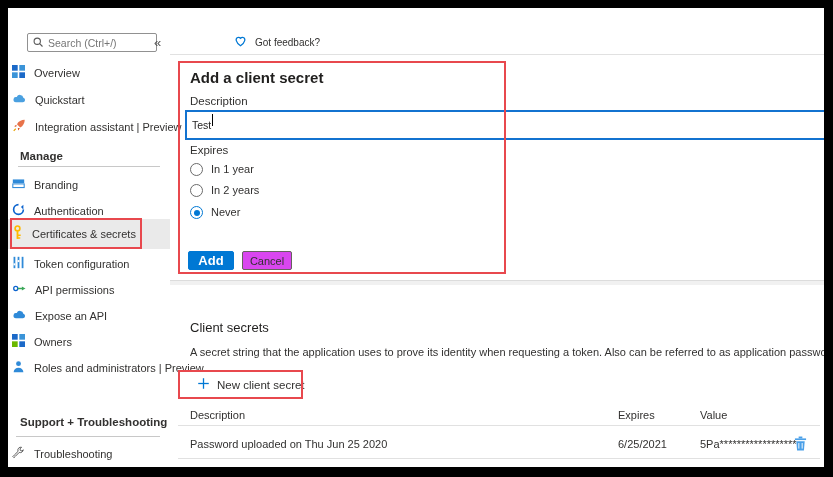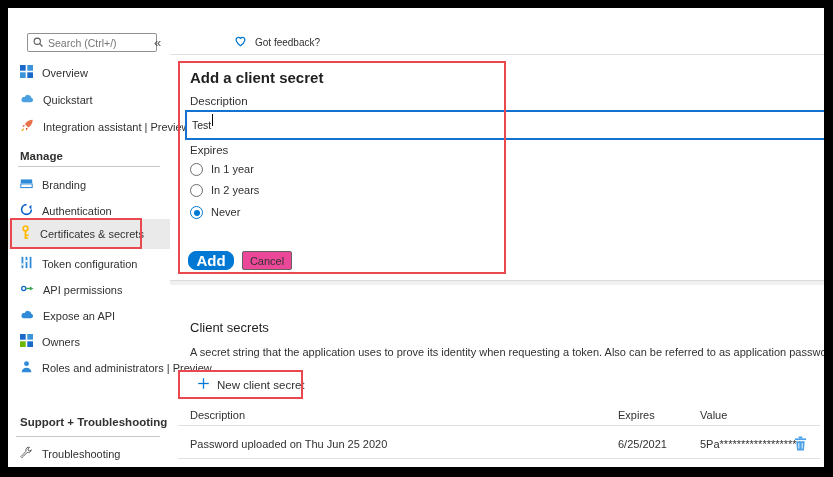--- a/index.html
+++ b/index.html
@@ -8,21 +8,21 @@
   .inner { position: absolute; left: 8px; top: 8px; width: 816px; height: 459px; background: #fff; overflow: hidden; }
 
   
   .sidebar { position: absolute; left: 0; top: 0; width: 162px; height: 100%; background: #fff; }
   .searchbox { position: absolute; left: 19px; top: 25px; width: 130px; height: 19px;
     border: 1px solid #919191; border-radius: 2px; display: flex; align-items: center; padding: 0 4px; background:#fff; }
   .searchbox input { border: none; outline: none; width: 100px; font-size: 10.5px; color:#555;
     font-family: "Liberation Sans", sans-serif; margin-left: 4px; }
   .collapse { position: absolute; left: 146px; top: 27px; font-size: 13px; color: #555; cursor: pointer; }
 
-  .nav-item { position: absolute; left: 0; width: 162px; height: 22px; display: flex; align-items: center; padding-left: 12px; cursor: pointer; }
+  .nav-item { position: absolute; left: 0; width: 162px; height: 22px; display: flex; align-items: center; padding-left: 4px; cursor: pointer; }
   .nav-item .lbl { margin-left: 9px; font-size: 11px; color: #323130; white-space: nowrap; }
   .nav-item.selected { background: #eaeaea; height: 30px; }
   .section-hdr { position: absolute; left: 12px; font-size: 11.5px; font-weight: 700; color: #323130; white-space: nowrap; }
   .hr { position: absolute; height: 1px; background: #c8c8c8; }
 
   
   .redbox { position: absolute; border: 2px solid #e8484e; pointer-events: none; }
 
   
   .feedback { position: absolute; left: 218px; top: 26px; display: flex; align-items: center; cursor: pointer; }
@@ -37,23 +37,23 @@
   .caret { position: absolute; left: 204px; top: 106px; width: 1px; height: 12px; background: #000; }
 
   .radio-row { position: absolute; left: 182px; display: flex; align-items: flex-start; height: 15px; cursor: pointer; }
   .radio { width: 13px; height: 13px; border: 1px solid #6b6b6b; border-radius: 50%; position: relative; background: #fff; flex: none; }
   .radio.checked { border-color: #0078d4; }
   .radio.checked::after { content: ""; position: absolute; left: 2.5px; top: 2.5px; width: 6px; height: 6px;
     background: #0078d4; border-radius: 50%; }
   .radio-row .lbl { margin-left: 8px; font-size: 11px; color: #323130; }
 
   .btn-add { position: absolute; left: 180px; top: 243px; width: 46px; height: 19px; background: #0078d4;
-    color: #fff; border: 1px solid #0078d4; border-radius: 8px; font-size: 15px; font-weight: 700; cursor: pointer;
+    color: #fff; border: 1px solid #0078d4; border-radius: 2px; font-size: 13px; font-weight: 700; cursor: pointer;
     font-family: "Liberation Sans", sans-serif; }
-  .btn-cancel { position: absolute; left: 234px; top: 243px; width: 50px; height: 19px; background: #ec4899;
+  .btn-cancel { position: absolute; left: 234px; top: 243px; width: 50px; height: 19px; background: #d946ef;
     color: #323130; border: 1px solid #66625e; border-radius: 2px; font-size: 11px; cursor: pointer;
     font-family: "Liberation Sans", sans-serif; }
 
   .panel-end { position: absolute; left: 162px; top: 272px; width: 654px; height: 5px; background: #f1f1f1; border-top: 1px solid #dcdcdc; }
 
   .cs-title { position: absolute; left: 182px; top: 312px; font-size: 13px; font-weight: 400; color: #201f1e; }
   .cs-desc { position: absolute; left: 182px; top: 338px; font-size: 11px; color: #323130; white-space: nowrap; }
 
   .new-secret { position: absolute; left: 182px; top: 369px; display: flex; align-items: center; cursor: pointer; }
   .new-secret span { margin-left: 7px; font-size: 11.5px; color: #323130; }

